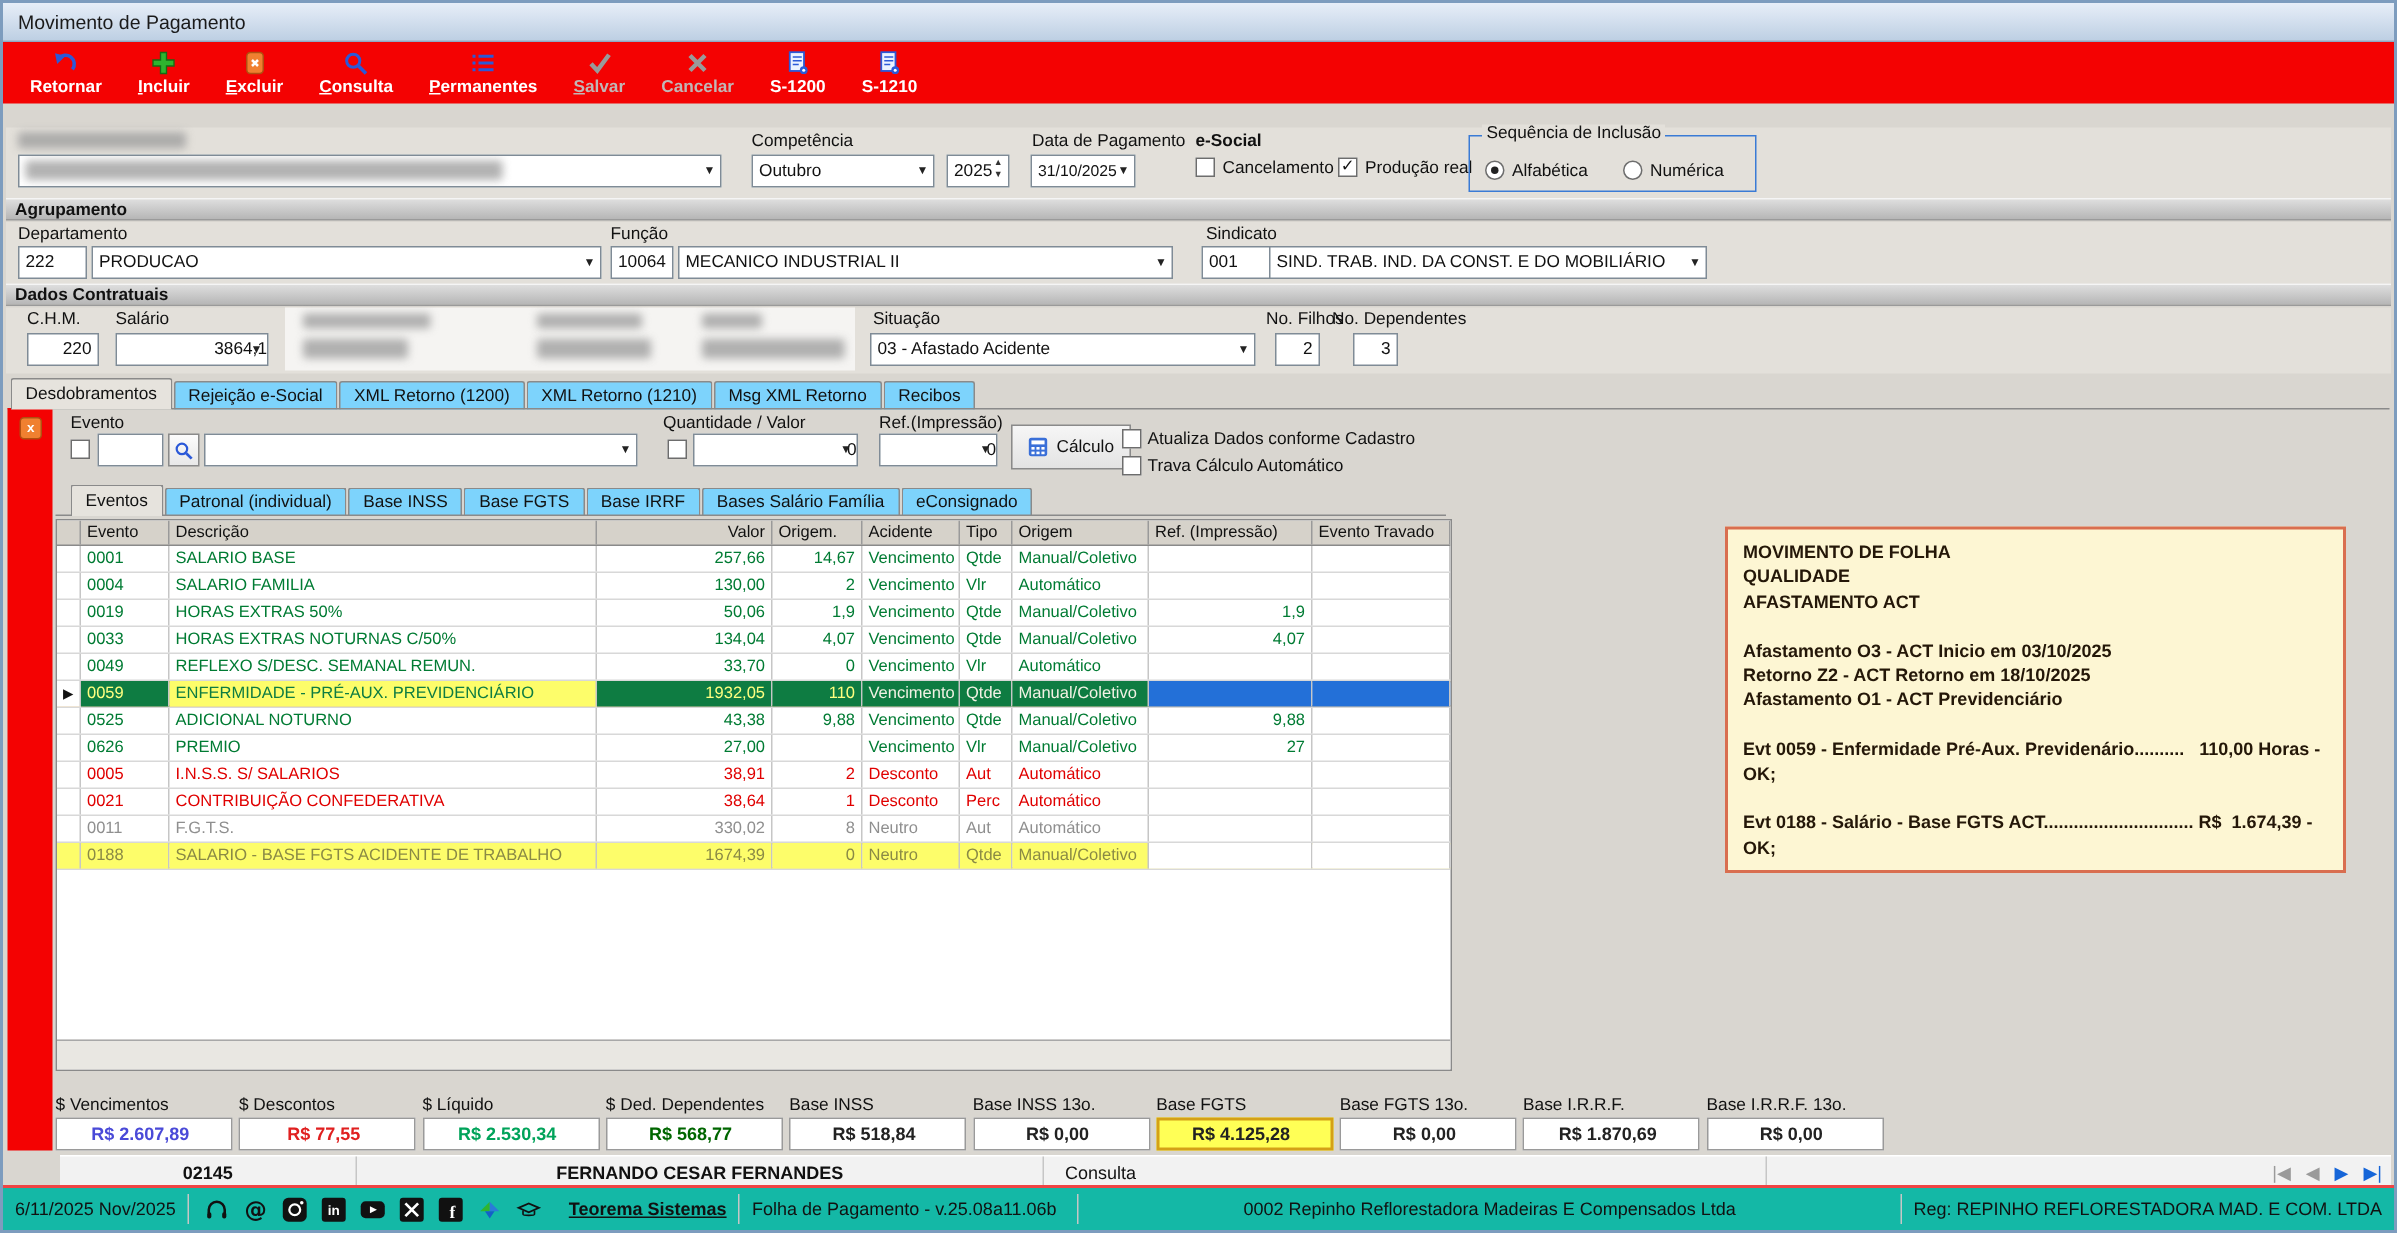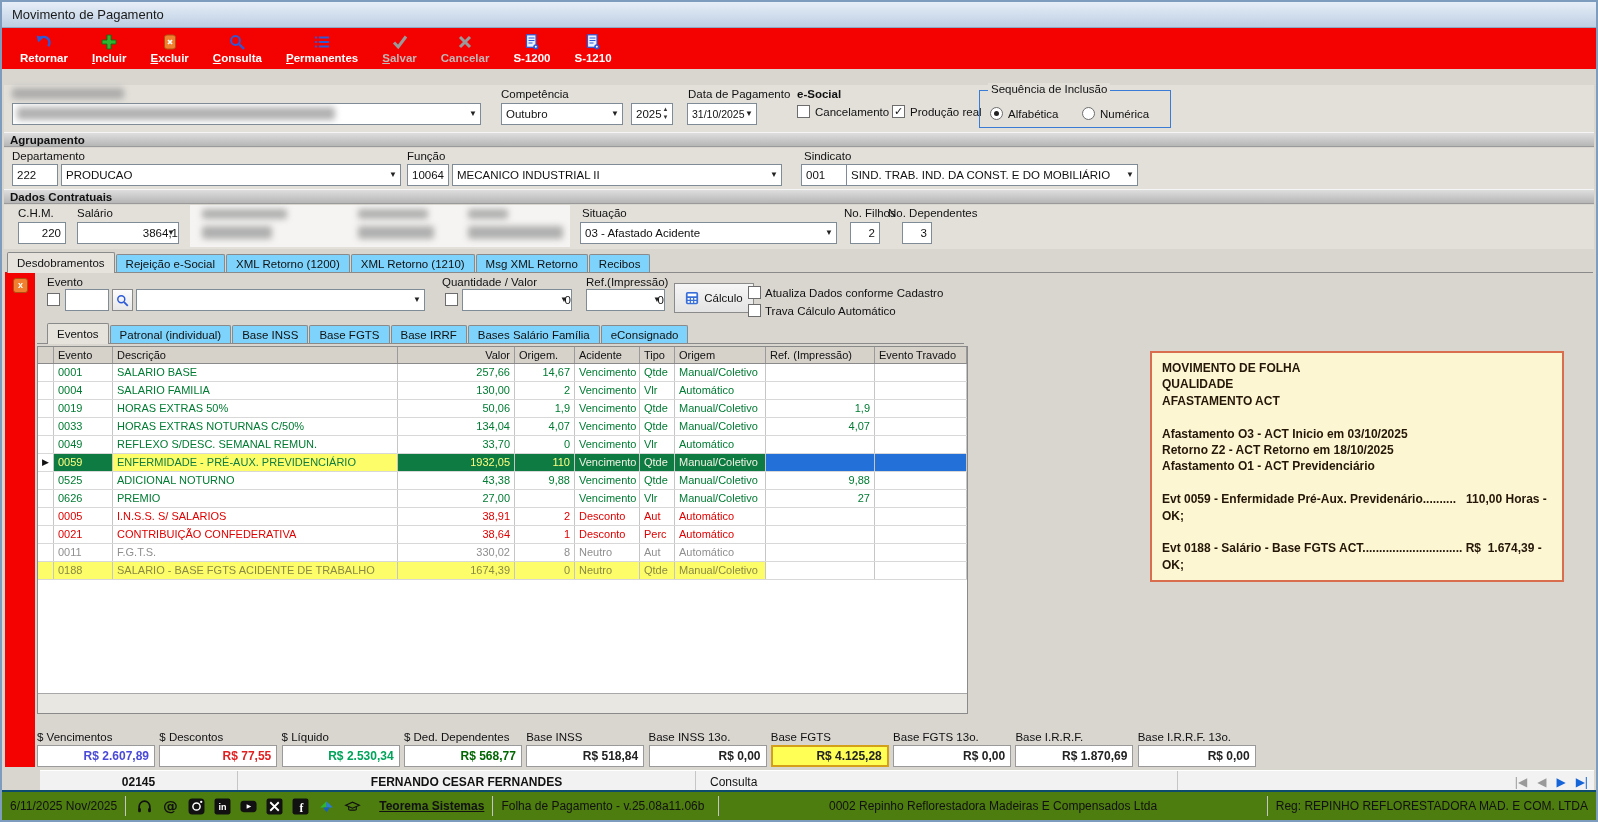--- a/index.html
+++ b/index.html
@@ -97,38 +97,38 @@
   
   .notes { position:absolute; left:1148px; top:349px; width:414px; height:231px; background:#fdf6d3;
     border:2px solid #d96e4f; padding:7px 10px; font-size:12px; font-weight:bold; color:#241708;
     line-height:16.4px; overflow:hidden; cursor:text; }
   .notes div { min-height:16.4px; white-space:pre-wrap; }
 
   
   .sumfield { position:absolute; width:118px; }
   .sumfield .slabel { font-size:11.5px; color:#111; white-space:nowrap; }
   .sumfield .sval { margin-top:2px; height:22px; background:#fff; border:1px solid #9a9a9a;
-    font-size:12px; font-weight:bold; text-align:right; line-height:20px; padding-right:5px; }
+    font-size:12px; font-weight:bold; text-align:center; line-height:20px; padding-right:5px; }
   .sumfield .sval.blue { color:#4a4ad8; } .sumfield .sval.red { color:#e02020; }
   .sumfield .sval.green { color:#00a35a; } .sumfield .sval.darkgreen { color:#006600; }
   .sumfield .sval.plain { color:#222; }
   .sumfield .sval.hl { background:#ffff56; border:2px solid #d4a017; line-height:18px; }
 
   
   .statusbar { position:absolute; left:2px; right:2px; top:768px; height:22px; background:#f2f2f2;
     border-top:1px solid #fff; display:flex; font-size:12px; color:#111; align-items:center;margin-left:36px; }
   .scell { height:100%; border-right:1px solid #c6c6c6; display:flex; align-items:center; }
   .scell.center { justify-content:center; font-weight:bold; }
   .navbtns { position:absolute; right:6px; top:0; height:100%; display:flex; align-items:center; gap:10px; }
   .navbtn { font-size:12px; cursor:pointer; line-height:20px; }
   .navbtn.gray { color:#9a9a9a; } .navbtn.blue { color:#1565d8; }
 
   
-  .appbar { position:absolute; left:0; right:0; bottom:0; height:30px; background:#4d7c0f;
-    border-top:2px solid #0c4a6e; display:flex; align-items:center; font-size:12px; color:#111; }
+  .appbar { position:absolute; left:0; right:0; bottom:0; height:30px; background:#14b8a6;
+    border-top:2px solid #ef4444; display:flex; align-items:center; font-size:12px; color:#111; }
   .abitem { display:flex; align-items:center; height:100%; padding:0 8px; white-space:nowrap; }
   .absep { width:1px; height:70%; background:#c6c6c6; }
   .icons { display:flex; align-items:center; gap:9px; padding:0 10px; }
   .sicon { width:17px; height:17px; display:flex; align-items:center; justify-content:center; cursor:pointer; }
   .link { text-decoration:underline; font-weight:bold; color:#111; cursor:pointer; }
 
   .spin-arrows { position:absolute; right:2px; top:2px; width:11px; height:16px; font-size:6px;
     line-height:8px; text-align:center; color:#333; }
   .searchbtn { position:absolute; width:21px; height:22px; background:linear-gradient(#fcfcfc,#e8e8e8);
     border:1px solid #8a8a8a; display:flex; align-items:center; justify-content:center; cursor:pointer; }

